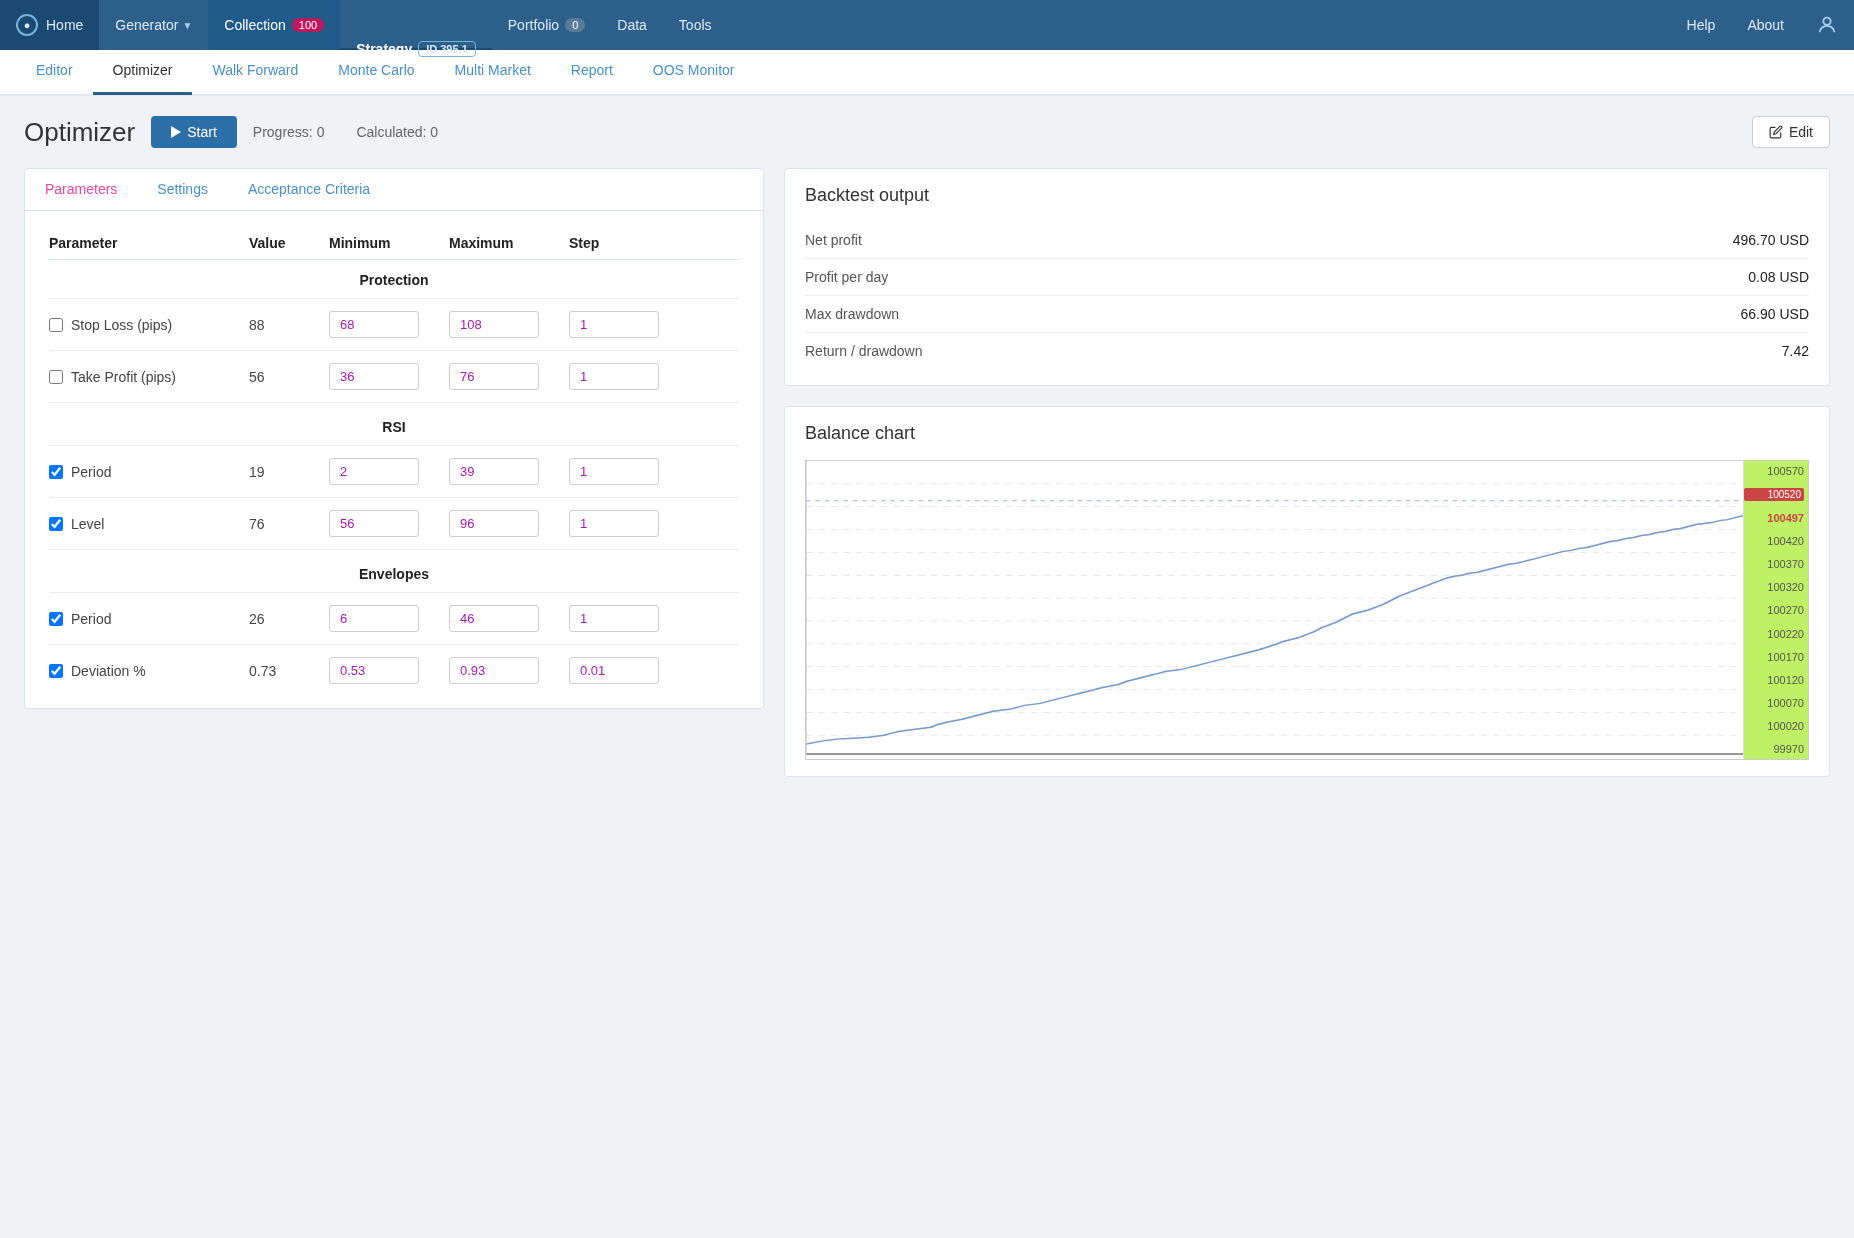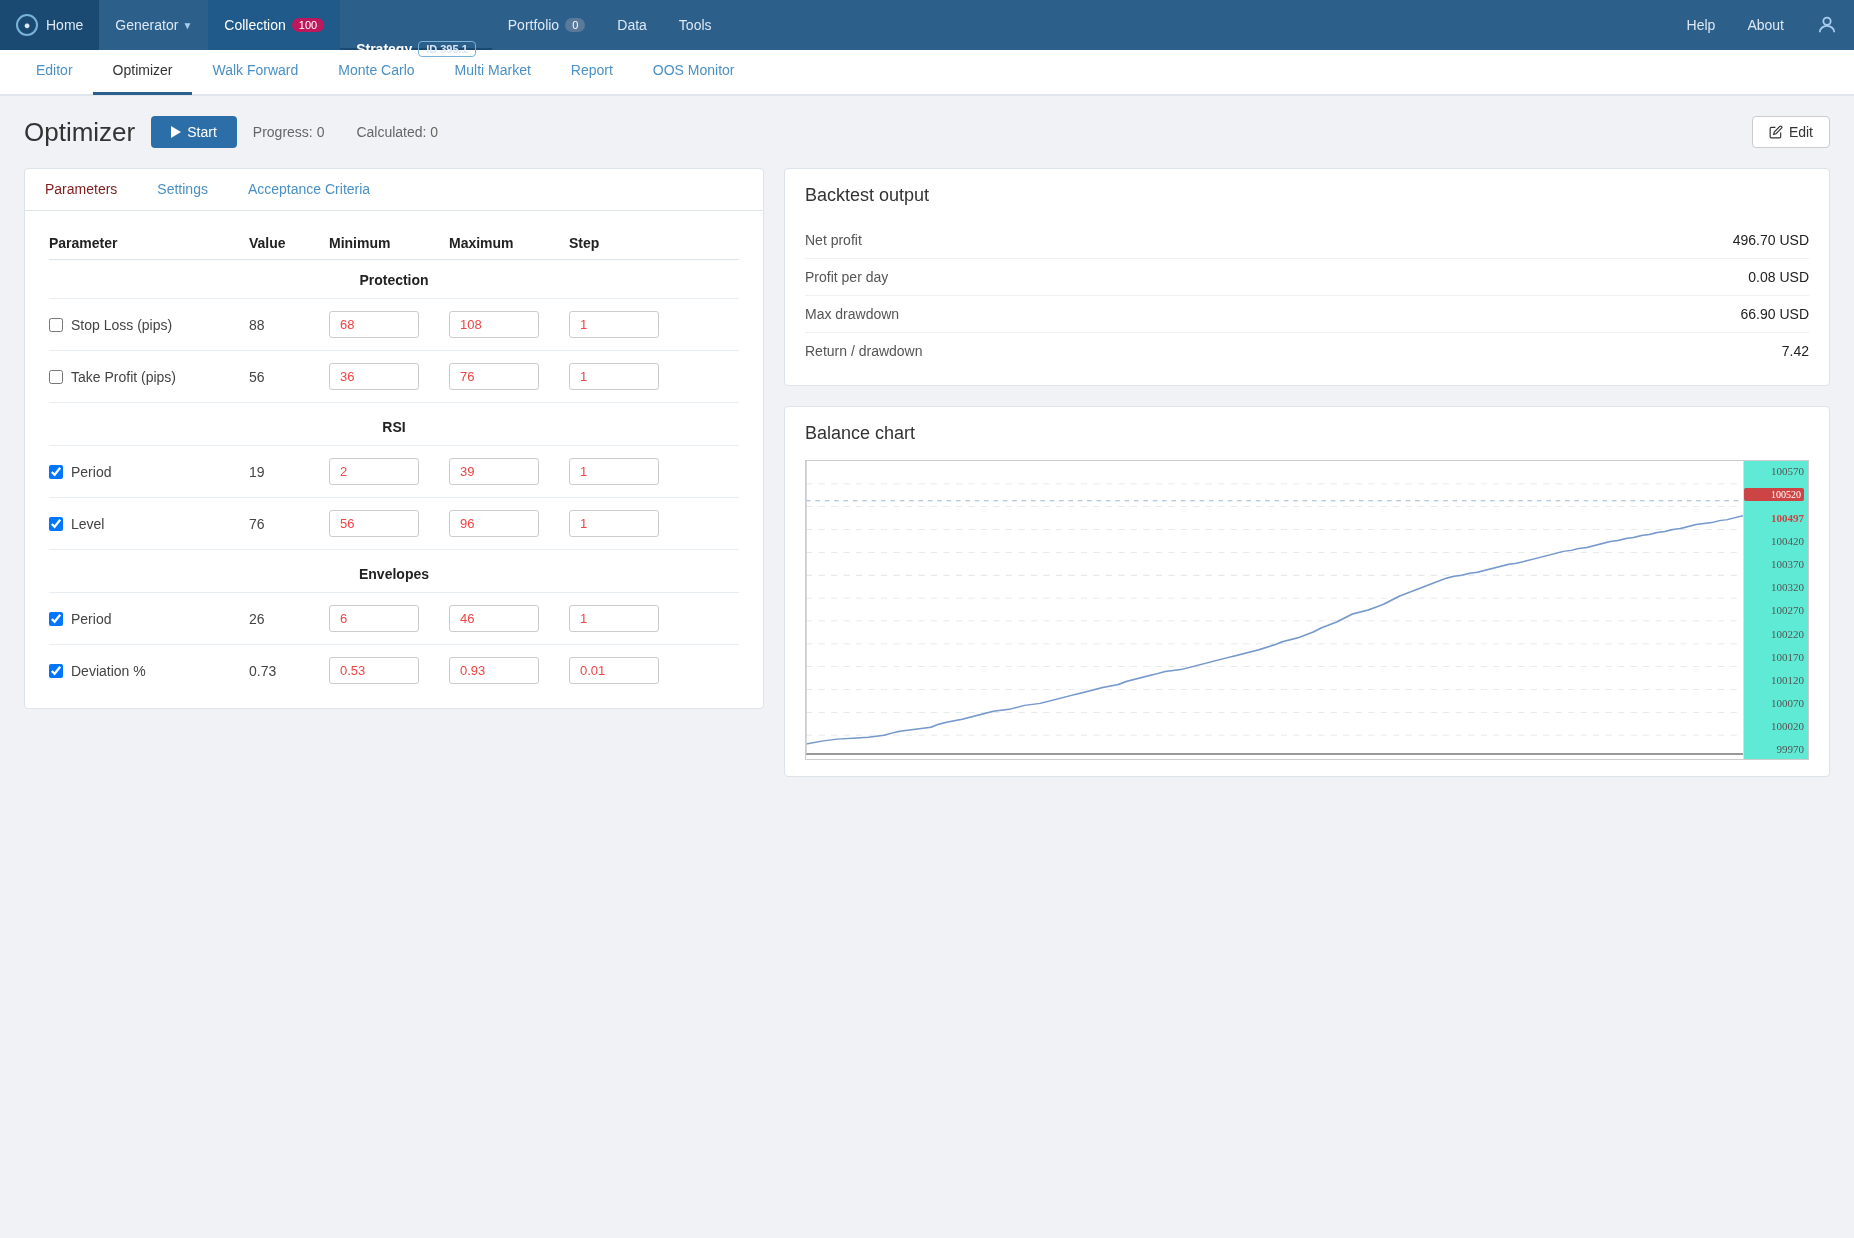--- a/index.html
+++ b/index.html
@@ -208,21 +208,21 @@
     .param-value {
       color: #444;
       font-size: 14px;
     }
     .param-input {
       border: 1px solid #ccc;
       border-radius: 3px;
       padding: 5px 10px;
       font-size: 13px;
       width: 90px;
-      color: #ef4444;
+      color: #a21caf;
       outline: none;
     }
     .divider-line {
       border: none;
       border-top: 1px solid #e8edf2;
       margin: 4px 0;
     }
     input[type="checkbox"] {
       width: 14px; height: 14px;
       cursor: pointer;
@@ -276,23 +276,22 @@
       right: 0;
       top: 0;
       bottom: 0;
       width: 65px;
       display: flex;
       flex-direction: column;
       justify-content: space-between;
       font-size: 11px;
       color: #555;
       padding: 4px 4px 4px 0;
-      background: #5eead4;
+      background: #bef264;
       border-left: 1px solid #ddd;
-      font-family: Liberation Serif, serif;
     }
     .chart-y-label { text-align: right; }
     .chart-y-label.highlight {
       color: #fff;
       background: #c44;
       padding: 1px 3px;
       border-radius: 2px;
       font-size: 10px;
     }
     .chart-svg-area {
@@ -392,21 +391,21 @@
         <path d="M18.5 2.5a2.121 2.121 0 0 1 3 3L12 15l-4 1 1-4 9.5-9.5z"></path>
       </svg>
       <span>Edit</span>
     </button>
   </div>
 
   <div class="main-layout">
 
     <div class="left-panel">
       <div class="tab-bar">
-        <div class="tab-item active-underline" style="color:#7f1d1d; border-bottom:2px solid transparent; padding:12px 20px; cursor:pointer;">
+        <div class="tab-item active-underline" style="color:#ec4899; border-bottom:2px solid transparent; padding:12px 20px; cursor:pointer;">
           <span>Parameters</span>
         </div>
         <div class="tab-item">
           <span>Settings</span>
         </div>
         <div class="tab-item">
           <span>Acceptance Criteria</span>
         </div>
       </div>
 

